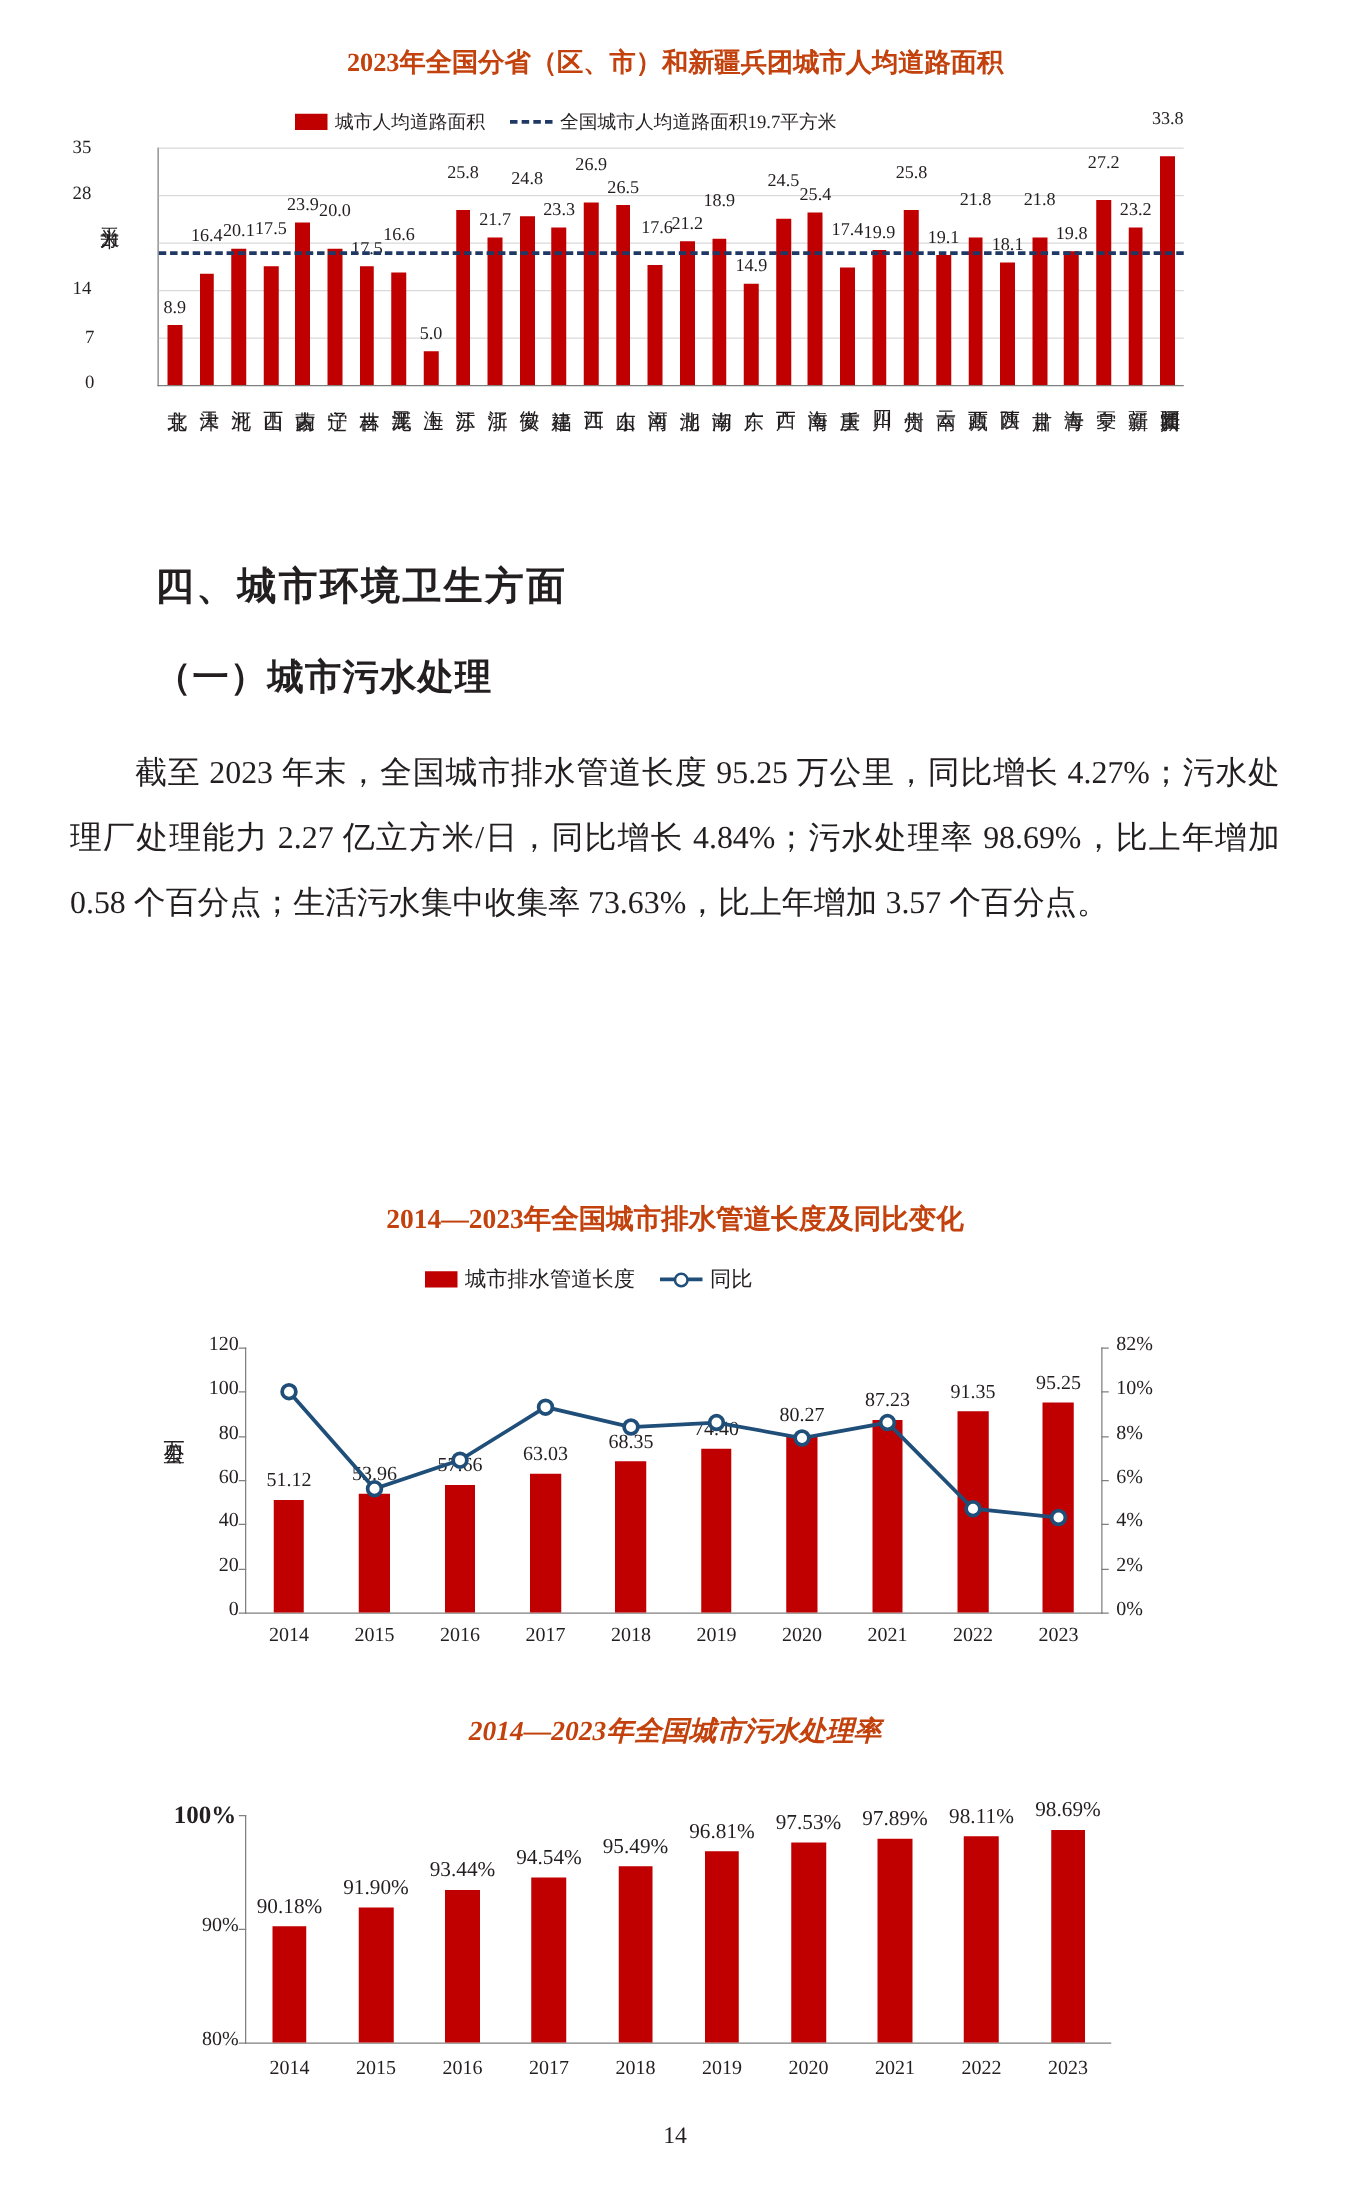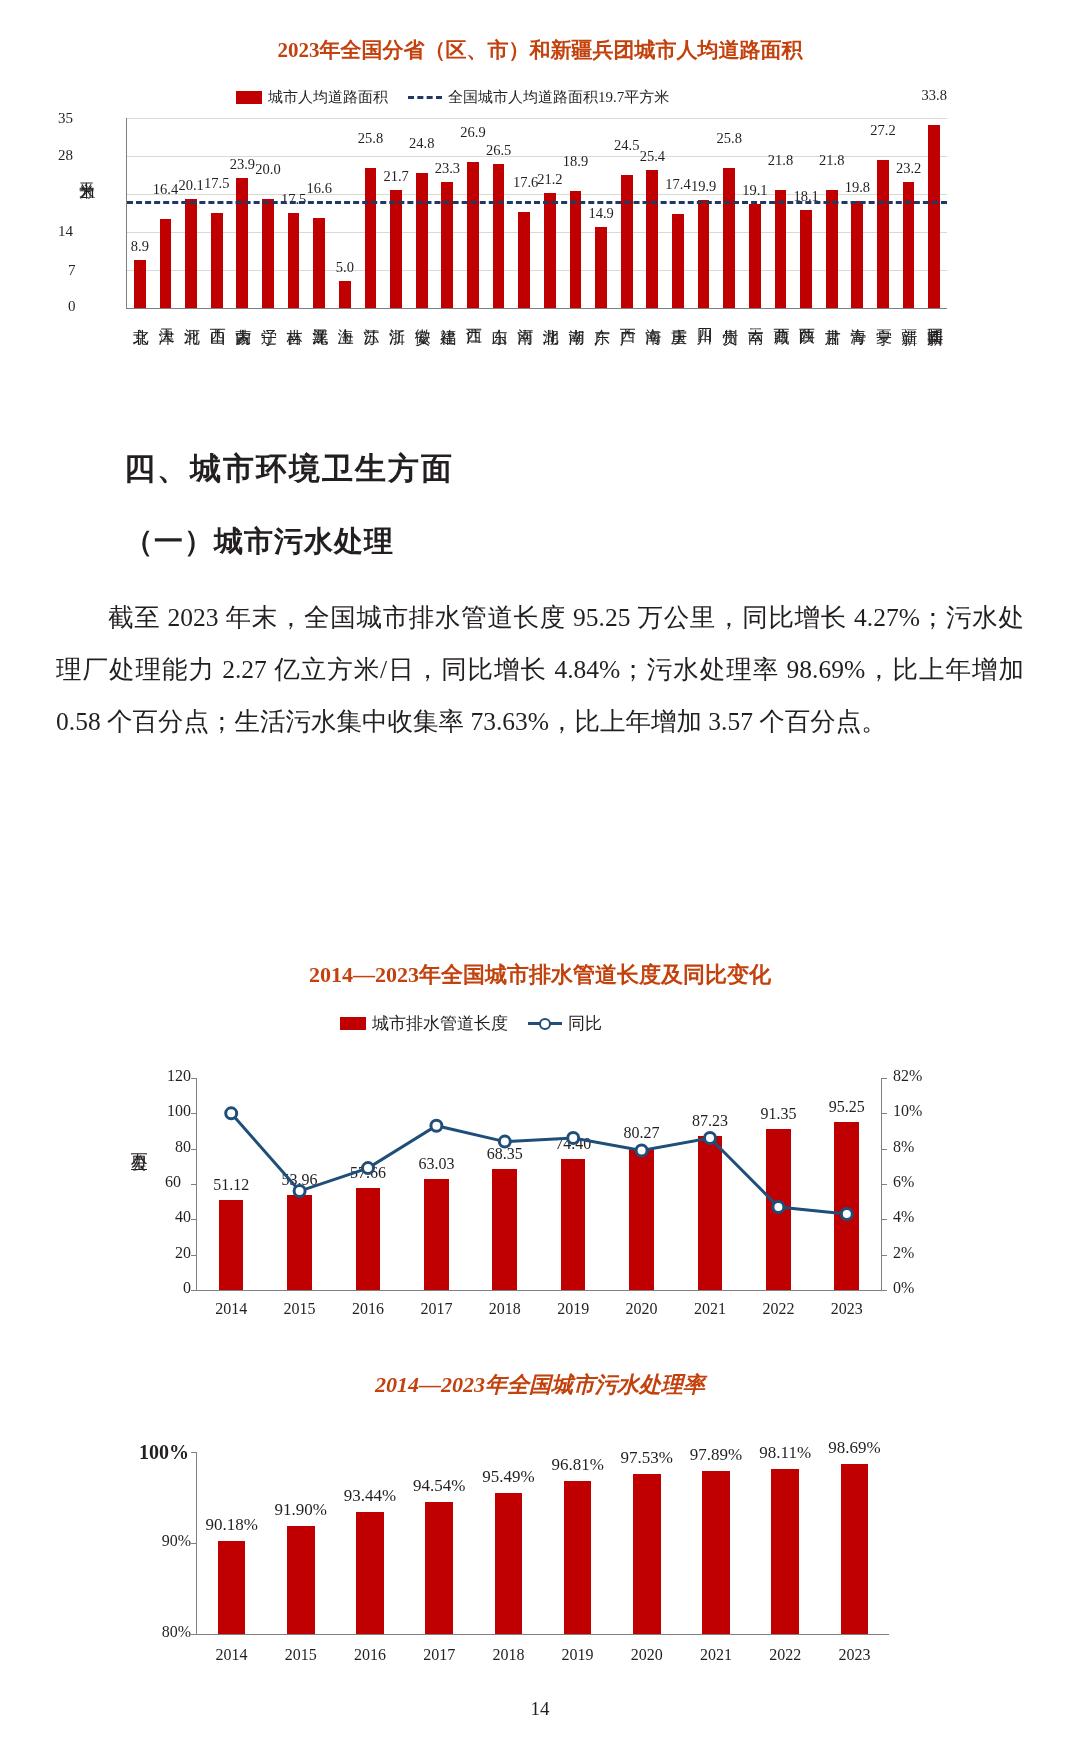--- a/index.html
+++ b/index.html
@@ -368,21 +368,21 @@
 
     <div class="axis-label-v" style="left:130px; top:180px; height:90px; font-size:17px;">万公里</div>
 
     <div class="plot" id="c2plot">
         <div class="tick-text" style="left: -42px; top: 201px; width: 36px; text-align: right; font-size: 16px;">0</div>
         <div style="position: absolute; left: -6px; top: 212px; width: 6px; height: 0px; border-top: 1.2px solid rgb(128, 128, 128);"></div>
         <div class="tick-text" style="left: -42px; top: 165.667px; width: 36px; text-align: right; font-size: 16px;">20</div>
         <div style="position: absolute; left: -6px; top: 176.667px; width: 6px; height: 0px; border-top: 1.2px solid rgb(128, 128, 128);"></div>
         <div class="tick-text" style="left: -42px; top: 130.333px; width: 36px; text-align: right; font-size: 16px;">40</div>
         <div style="position: absolute; left: -6px; top: 141.333px; width: 6px; height: 0px; border-top: 1.2px solid rgb(128, 128, 128);"></div>
-        <div class="tick-text" style="left: -42px; top: 95px; width: 36px; text-align: center; font-size: 16px;">60</div>
+        <div class="tick-text" style="left: -42px; top: 95px; width: 36px; text-align: right; font-size: 16px;">60</div>
         <div style="position: absolute; left: -6px; top: 106px; width: 6px; height: 0px; border-top: 1.2px solid rgb(128, 128, 128);"></div>
         <div class="tick-text" style="left: -42px; top: 59.6667px; width: 36px; text-align: right; font-size: 16px;">80</div>
         <div style="position: absolute; left: -6px; top: 70.6667px; width: 6px; height: 0px; border-top: 1.2px solid rgb(128, 128, 128);"></div>
         <div class="tick-text" style="left: -42px; top: 24.3333px; width: 36px; text-align: right; font-size: 16px;">100</div>
         <div style="position: absolute; left: -6px; top: 35.3333px; width: 6px; height: 0px; border-top: 1.2px solid rgb(128, 128, 128);"></div>
         <div class="tick-text" style="left: -42px; top: -11px; width: 36px; text-align: right; font-size: 16px;">120</div>
         <div style="position: absolute; left: -6px; top: 0px; width: 6px; height: 0px; border-top: 1.2px solid rgb(128, 128, 128);"></div>
         <div class="tick-text" style="left: 696px; top: 201px; width: 44px; text-align: left; font-size: 16px;">0%</div>
         <div style="position: absolute; left: 684px; top: 212px; width: 6px; height: 0px; border-top: 1.2px solid rgb(128, 128, 128);"></div>
         <div class="tick-text" style="left: 696px; top: 165.667px; width: 44px; text-align: left; font-size: 16px;">2%</div>

